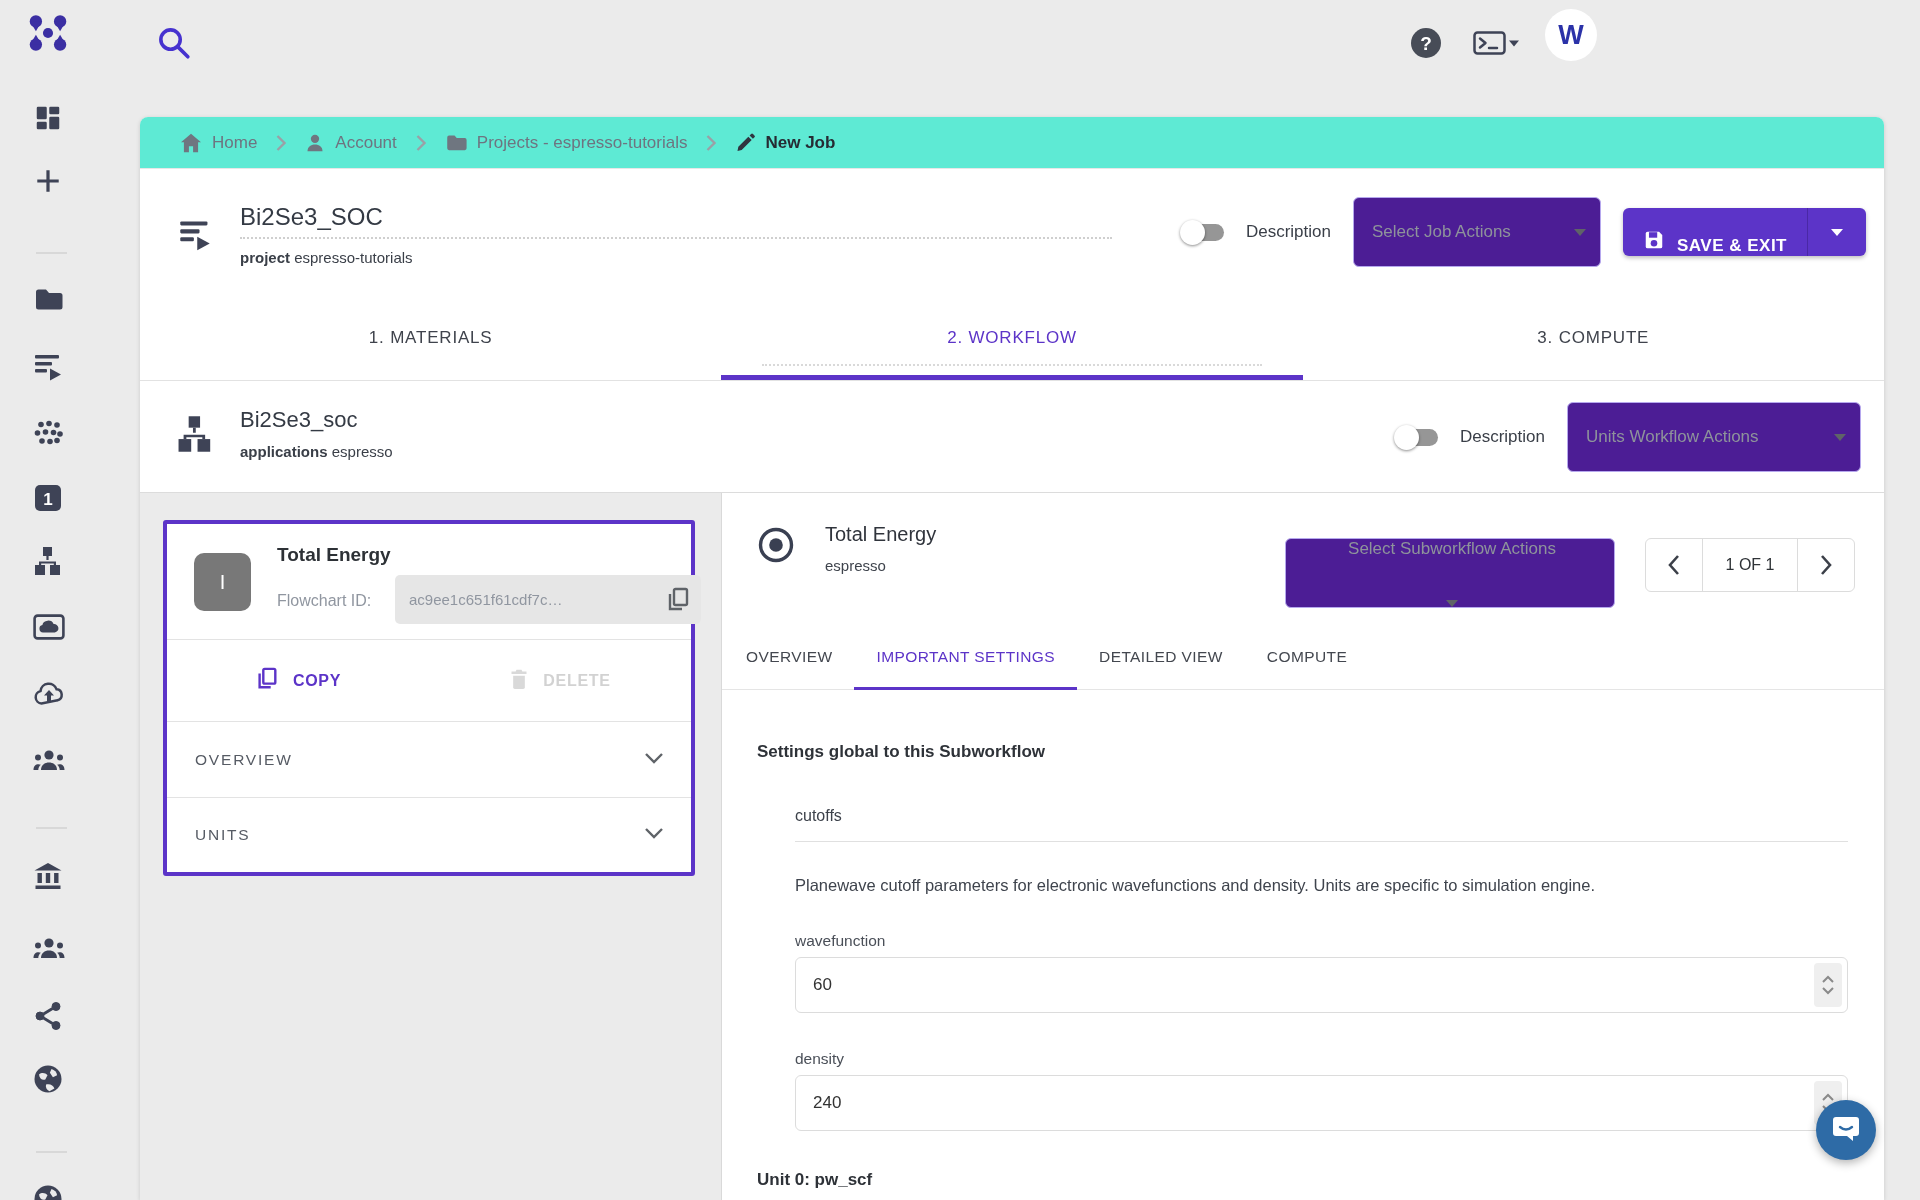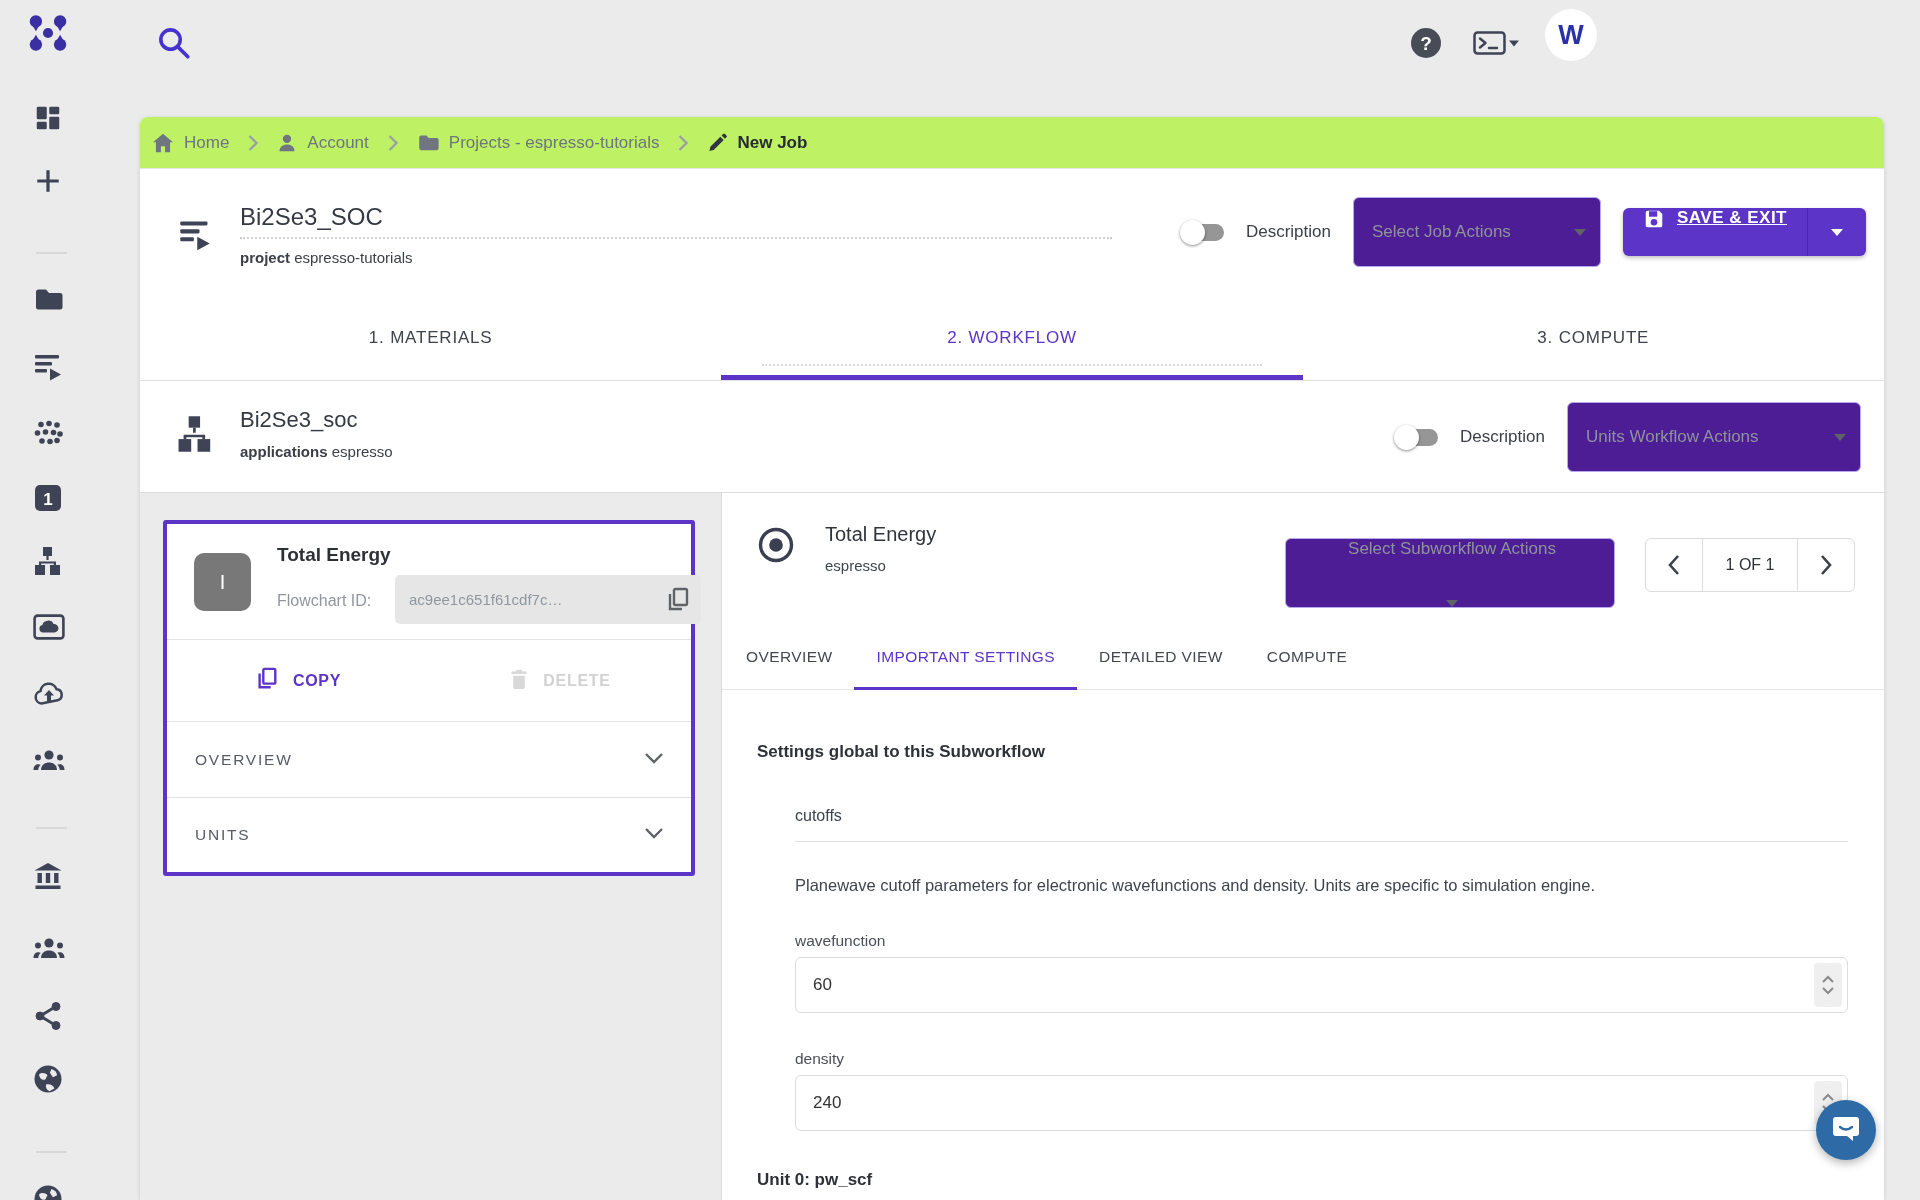--- a/index.html
+++ b/index.html
@@ -21,22 +21,22 @@
             display:flex; align-items:center; justify-content:center; font-size:27px; font-weight:bold; color:#2b32a8; cursor:pointer; }
   .org { position:absolute; left:1618px; top:14px; cursor:pointer; }
   .org-name { font-size:21px; color:#3c4049; }
   .org-type { font-size:16px; color:#9aa0a6; margin-top:7px; }
 
   
   .card { position:absolute; left:140px; top:117px; width:1744px; height:1083px; background:#fff;
           border-radius:8px 8px 0 0; box-shadow:0 1px 4px rgba(0,0,0,.15); }
 
   
-  .crumbs { position:absolute; left:0; top:0; width:100%; height:52px; background:#bef264; border-radius:8px 8px 0 0;
-            border-bottom:1px solid #e7e7e7; display:flex; align-items:center; padding-left:12px; }
+  .crumbs { position:absolute; left:0; top:0; width:100%; height:52px; background:#5eead4; border-radius:8px 8px 0 0;
+            border-bottom:1px solid #e7e7e7; display:flex; align-items:center; padding-left:40px; }
   .crumb { display:flex; align-items:center; gap:10px; font-size:17px; color:#6e7480; cursor:pointer; }
   .crumb-sep { width:12px; height:18px; margin:0 18px; color:#9aa0a6; }
   .crumb.current { color:#262b33; font-weight:bold; cursor:default; }
   .crumb svg { display:block; }
 
   
   .job-row { position:absolute; left:0; top:52px; width:100%; height:126px; }
   .job-icon { position:absolute; left:35px; top:49px; width:40px; height:34px; color:#3e4356; }
   .job-main { position:absolute; left:100px; top:34px; width:872px; }
   .job-title { font-size:24px; font-weight:500; color:#343a44; padding-bottom:6px; border-bottom:2px dotted #cfcfcf; cursor:text; }
@@ -48,21 +48,21 @@
   .toggle .knob { position:absolute; left:-2px; top:-4px; width:25px; height:25px; background:#fff; border-radius:50%;
                   box-shadow:0 1px 3px rgba(0,0,0,.45); }
   .toggle-label { font-size:17px; color:#3a3f48; }
 
   .select-box { height:70px; border:1px solid #b6a8ee; border-radius:6px; background:#4c1d95; display:flex; align-items:center;
                 justify-content:space-between; padding:0 14px 0 18px; font-size:17px; color:#8e939b; cursor:pointer; }
   .caret { width:0; height:0; border-left:6px solid transparent; border-right:6px solid transparent; border-top:7px solid #5f6368; }
 
   .save-btn { height:48px; background:#5c34c8; border-radius:6px; display:flex; align-items:stretch; color:#fff; cursor:pointer;
               box-shadow:0 2px 4px rgba(0,0,0,.25); }
-  .save-main { display:flex; align-items:flex-start; gap:12px; padding:0 20px; font-size:17px; font-weight:bold; letter-spacing:.5px;text-decoration:underline; }
+  .save-main { display:flex; align-items:flex-end; gap:12px; padding:0 20px; font-size:17px; font-weight:bold; letter-spacing:.5px; }
   .save-sep { width:1px; background:#4a28a6; }
   .save-caret { display:flex; align-items:center; justify-content:center; width:58px; }
   .save-caret .caret { border-top-color:#fff; }
 
   
   .steps { position:absolute; left:0; top:178px; width:100%; height:86px; display:flex; border-bottom:1px solid #e2e2e2; }
   .step { flex:1; position:relative; display:flex; align-items:center; justify-content:center; font-size:17px;
           letter-spacing:.8px; color:#3f434c; cursor:pointer; }
   .step.active { color:#5c34c8; font-weight:500; }
   .step.active .dotline { position:absolute; bottom:14px; left:7%; width:86%; border-top:2px dotted #d9d9d9; }

